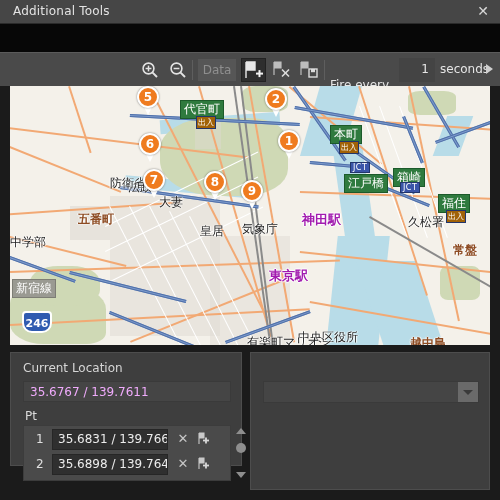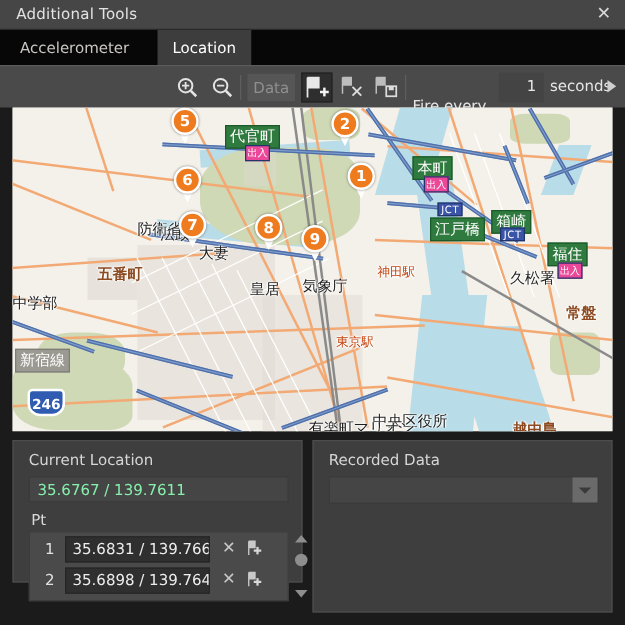--- a/index.html
+++ b/index.html
@@ -197,39 +197,39 @@
     padding: 0px 3px;
     font-size: 12px;
   }
   .lbl-grey {
     background: #9a9a92; color: #fff;
     border: 1px solid #7d7d75;
     padding: 0px 3px;
     font-size: 12px;
   }
   .lbl-red {
-    color: #c2410c; font-weight: normal; font-size: 10px;
+    color: #a21caf; font-weight: bold; font-size: 13px;
     text-shadow: 0 0 2px #fff, 1px 0 1px #fff, -1px 0 1px #fff, 0 1px 1px #fff, 0 -1px 1px #fff;
   }
   .lbl-brown {
     color: #8d4b22; font-weight: bold; font-size: 12px;
     text-shadow: 0 0 2px #fff, 1px 0 1px #fff, -1px 0 1px #fff;
   }
   .lbl-black {
     color: #1d1d1d; font-size: 12px;
     text-shadow: 0 0 2px #fff, 1px 0 1px #fff, -1px 0 1px #fff;
   }
   .lbl-jct {
     background: #3a55a8; color: #fff;
     font-size: 8px; padding: 0 2px;
     border: 1px solid #22356b;
     letter-spacing: .5px;
   }
   .lbl-exit {
-    background: #ec4899; color: #fff;
+    background: #a16207; color: #fff;
     font-size: 8px; padding: 0 1px;
     border: 1px solid #22356b;
   }
   .shield246 {
     position: absolute;
     width: 30px; height: 22px;
     background: #2f5bb0;
     color: #fff; font-size: 11px; font-weight: bold;
     text-align: center; line-height: 22px;
     border: 2px solid #fff;
@@ -269,21 +269,21 @@
   .panel-right { left: 250px; top: 352px; width: 240px; height: 138px; }
   .panel-title {
     position: absolute; left: 12px; top: 8px;
     font-size: 12px; color: #d6d6d6;
   }
   .curloc {
     position: absolute; left: 12px; top: 28px;
     width: 208px; height: 21px;
     background: #454545;
     border: 1px solid #3a3a3a;
-    color: #86efac; font-size: 12px;
+    color: #f0abfc; font-size: 12px;
     line-height: 20px; padding-left: 6px;
   }
   .thead {
     position: absolute; top: 56px;
     font-size: 12px; color: #dadada;
   }
   .thead.pt { left: 14px; }
   .thead.ll { left: 42px; }
   .tablebox {
     position: absolute; left: 12px; top: 72px;
@@ -359,22 +359,20 @@
 <body>
 
 <div id="app">
 
   <div class="titlebar">
     <div class="title">Additional Tools</div>
     <div class="closebtn">✕</div>
   </div>
 
   <div class="tabstrip">
-    <div class="tab t0">Accelerometer</div>
-    <div class="tab t1 active">Location</div>
   </div>
 
   <div class="toolbar">
 
 
     <div class="tbtn" style="left:138px">
       <svg width="24" height="24" viewBox="0 0 24 24">
         <circle cx="10.5" cy="10.5" r="5.4" fill="none" stroke="#e3e3e3" stroke-width="1.6"></circle>
         <line x1="14.6" y1="14.6" x2="19" y2="19" stroke="#e3e3e3" stroke-width="2"></line>
         <line x1="7.6" y1="10.5" x2="13.4" y2="10.5" stroke="#e3e3e3" stroke-width="1.5"></line>
@@ -598,21 +596,20 @@
     </div>
 
     <div class="tscroll">
       <div class="up"></div>
       <div class="knob"></div>
       <div class="dn"></div>
     </div>
   </div>
 
   <div class="panel panel-right">
-    <div class="panel-title">Recorded Data</div>
     <div class="recwrap">
       <span style="position:absolute;left:6px;top:3px;font-size:12px;color:#cfcfcf"></span>
       <span class="dropbtn">
           <i></i>
         </span>
     </div>
   </div>
 
 </div>
 

